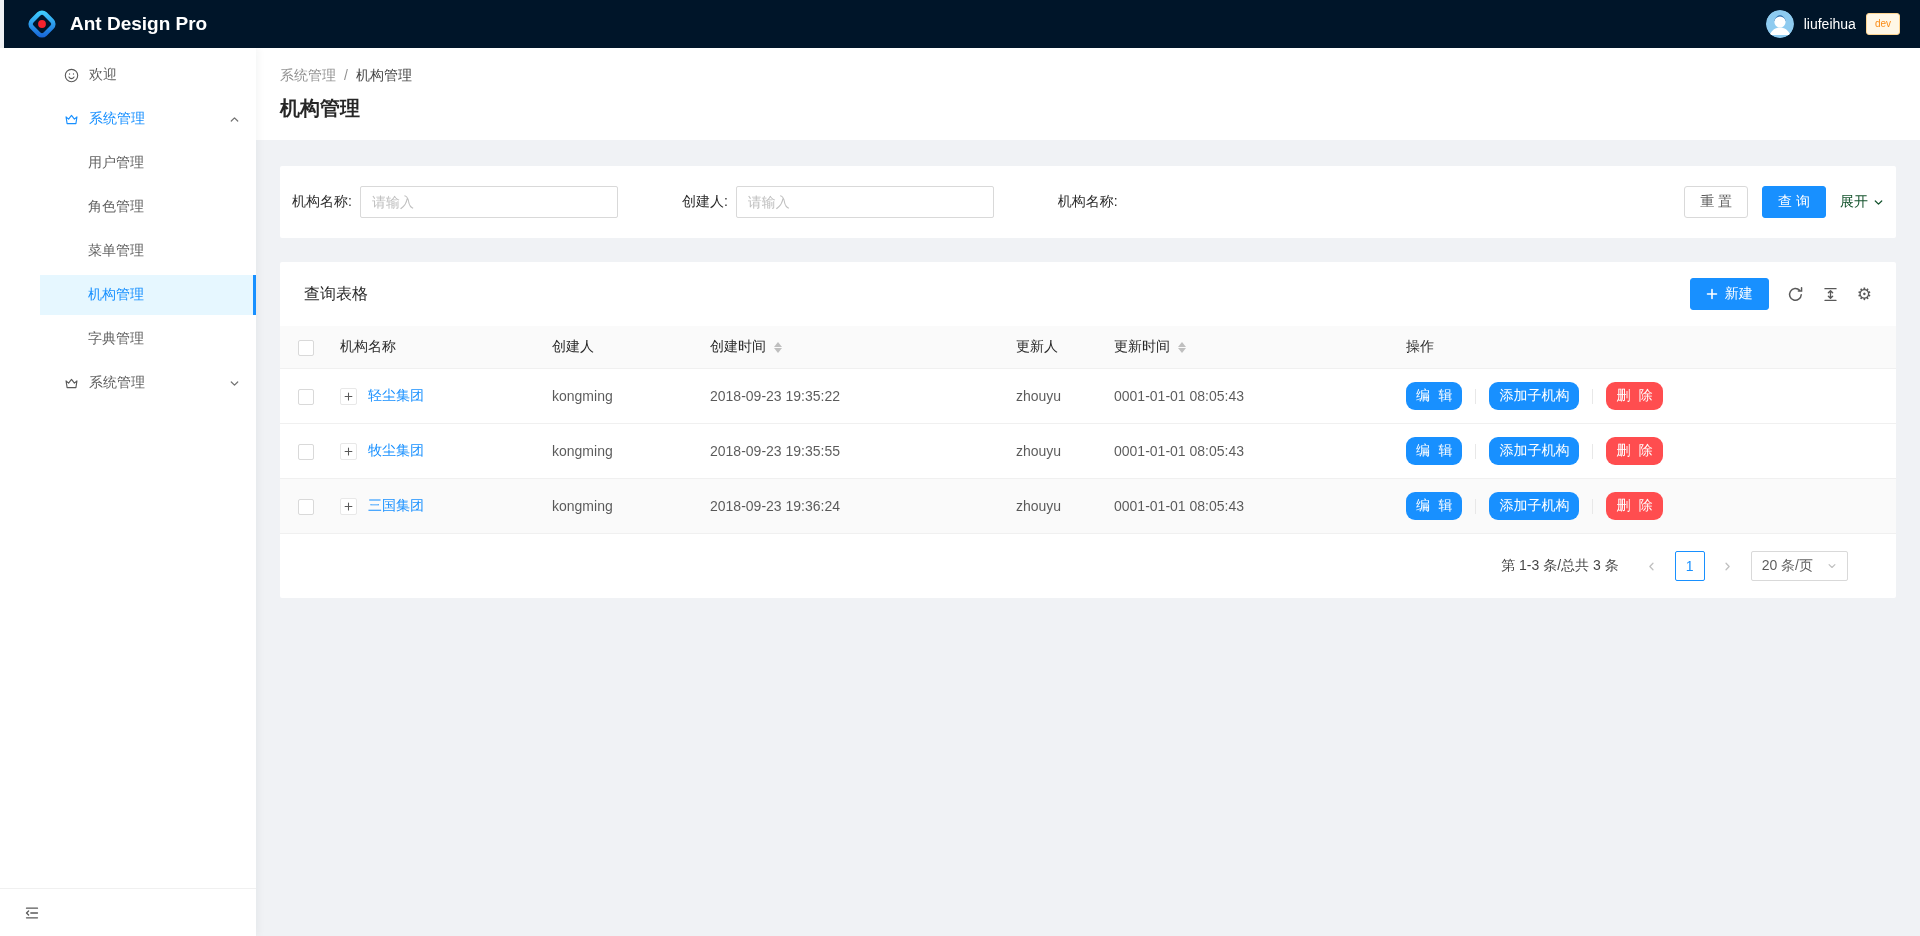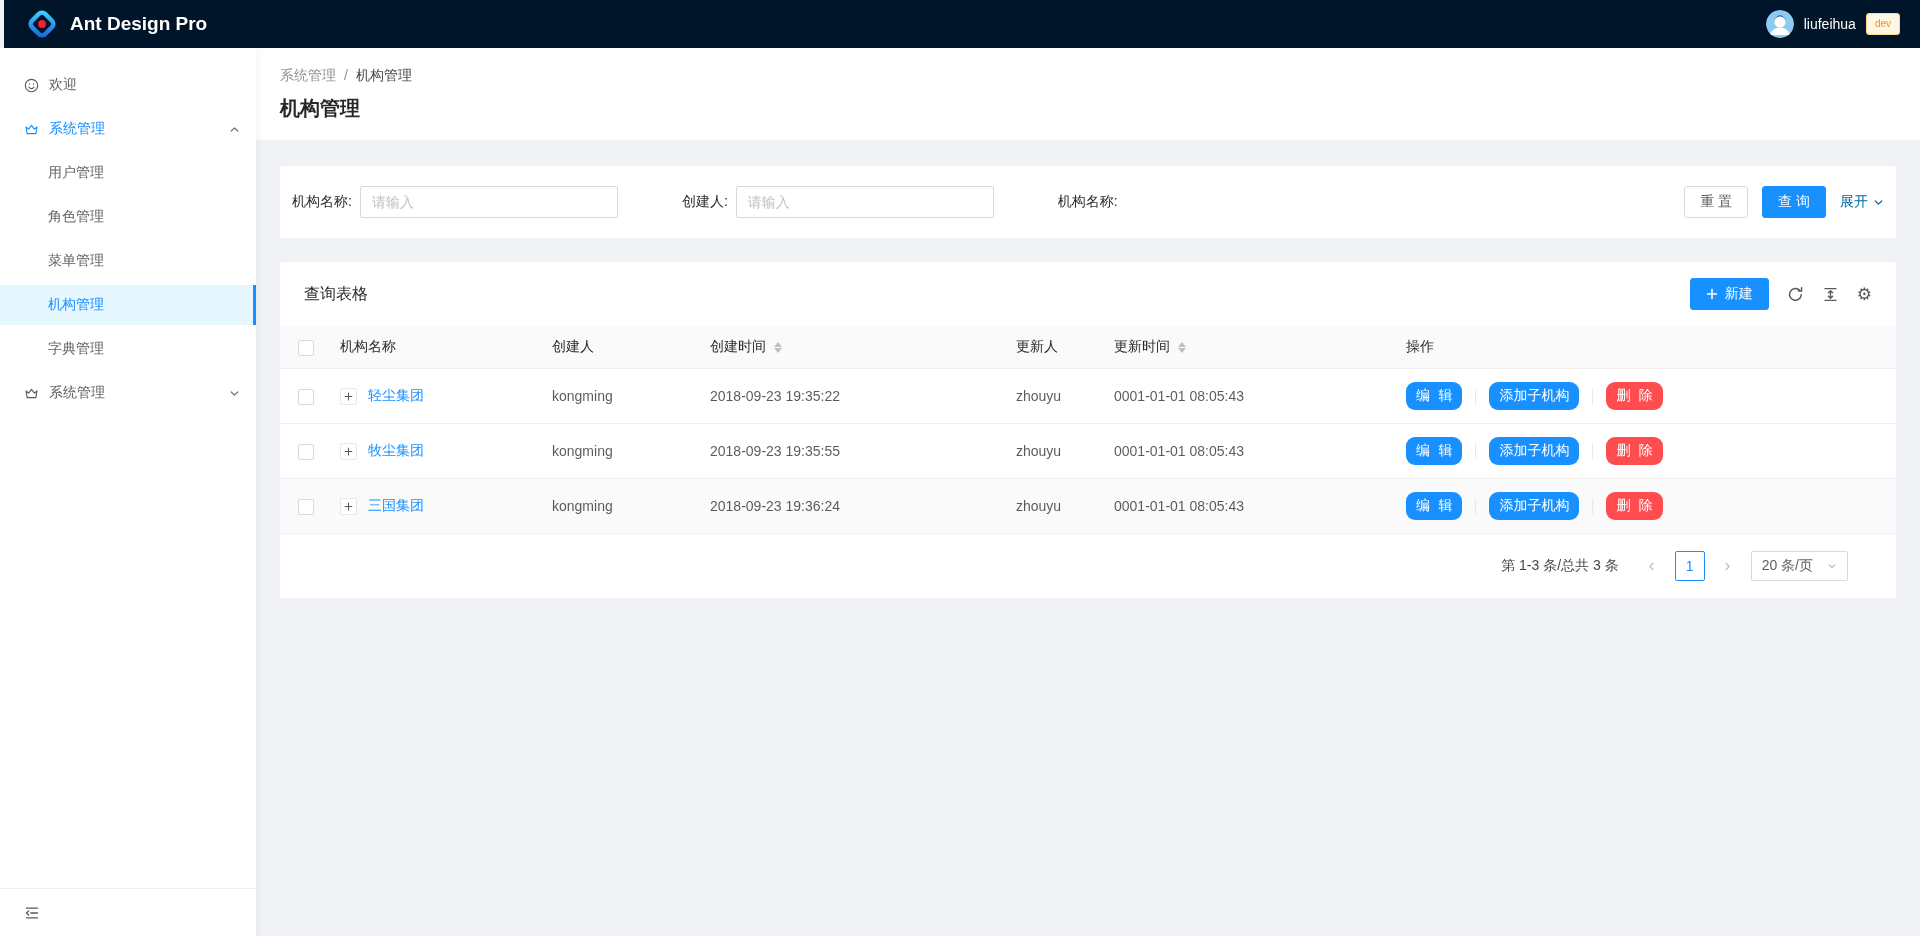--- a/index.html
+++ b/index.html
@@ -26,21 +26,21 @@
   .env-tag {
     background: #fff7e6; border: 1px solid #ffd591; color: #fa8c16;
     font-size: 10px; padding: 1px 8px; border-radius: 3px; line-height: 18px;
   }
 
   
   .sidebar {
     position: fixed; top: 48px; left: 0; bottom: 0; width: 256px;
     background: #fff; box-shadow: 2px 0 8px rgba(29,35,41,0.05); z-index: 5;
   }
-  .menu { padding-top: 13px; }
+  .menu { padding-top: 3px; margin-left: 40px; }
   .menu-item {
     height: 40px; margin: 4px 0; display: flex; align-items: center;
     padding: 0 16px 0 24px; cursor: pointer; color: rgba(0,0,0,0.65);
     position: relative; font-size: 14px;
   }
   .menu-item .mi-icon { margin-right: 10px; display: flex; color: inherit; }
   .menu-item .mi-caret { margin-left: auto; color: rgba(0,0,0,0.55); }
   .menu-item.group-active { color: #1890ff; }
   .menu-item.group-active .mi-caret { color: rgba(0,0,0,0.55); }
   .submenu-item {
@@ -81,21 +81,21 @@
   .ant-input::placeholder { color: #bfbfbf; }
   .date-wrap { position: relative; }
   .date-wrap .cal-icon { position: absolute; right: 10px; top: 8px; color: #bfbfbf; pointer-events: none; }
   .form-actions { margin-left: auto; display: flex; align-items: center; gap: 14px; }
   .btn {
     height: 32px; padding: 0 15px; border-radius: 3px; font-size: 14px;
     cursor: pointer; border: 1px solid #d9d9d9; background: #fff; color: rgba(0,0,0,0.65);
     font-family: "Liberation Sans", "DejaVu Sans", sans-serif; white-space: nowrap;
   }
   .btn-primary { background: #1890ff; border-color: #1890ff; color: #fff; }
-  .link-expand { color: #0369a1; cursor: pointer; display: flex; align-items: center; gap: 5px; white-space: nowrap; font-family: Liberation Serif, serif; }
+  .link-expand { color: #14532d; cursor: pointer; display: flex; align-items: center; gap: 5px; white-space: nowrap; font-family: Liberation Serif, serif; }
 
   
   .table-card { background: #fff; border-radius: 2px; margin-top: 24px; }
   .table-toolbar { display: flex; align-items: center; padding: 16px 24px; }
   .card-title { font-size: 16px; font-weight: 500; color: rgba(0,0,0,0.85); }
   .toolbar-right { margin-left: auto; display: flex; align-items: center; gap: 18px; }
   .btn-new { display: flex; align-items: center; gap: 7px; height: 32px; padding: 0 15px; }
   .tool-icon { color: #595959; cursor: pointer; display: flex; align-items: center; font-size: 17px; line-height: 1; }
 
   table.grid { width: 100%; border-collapse: collapse; table-layout: fixed; }

